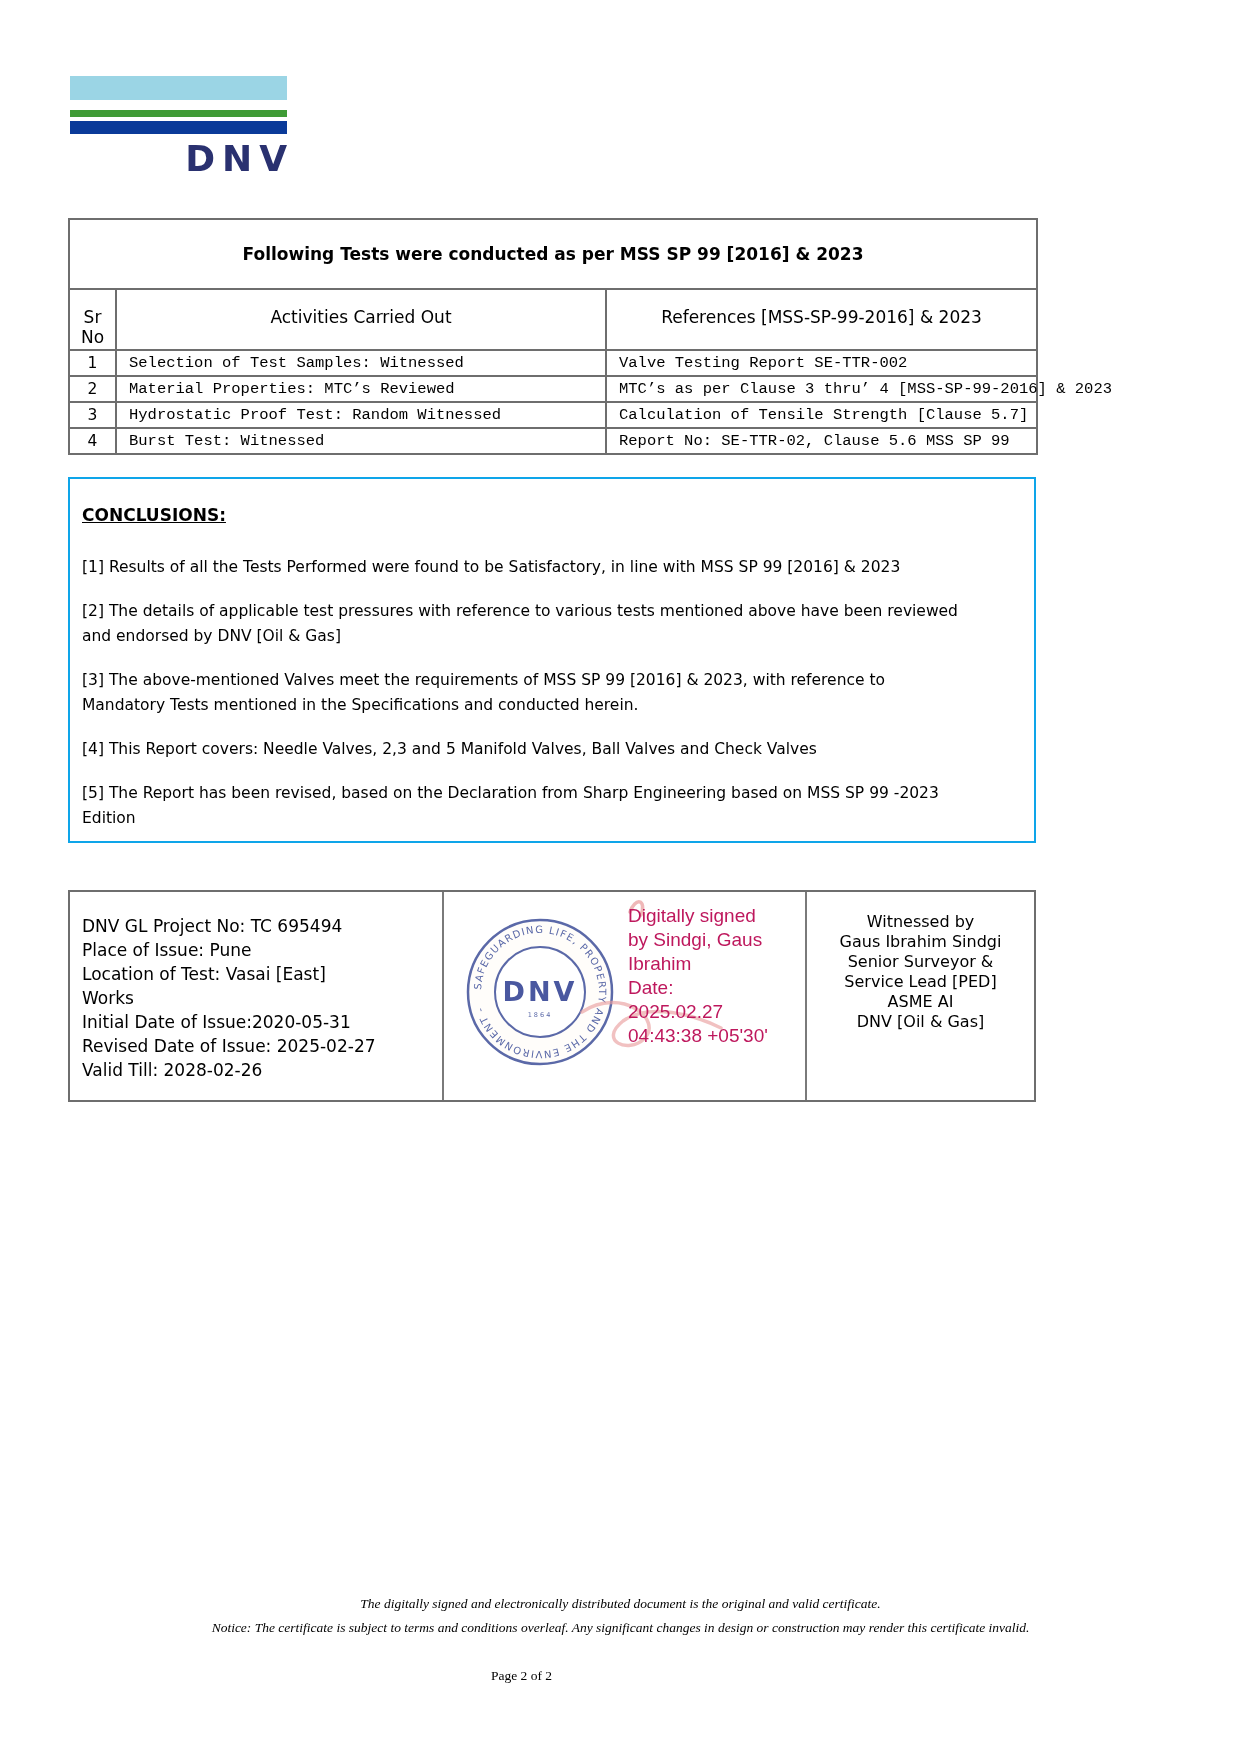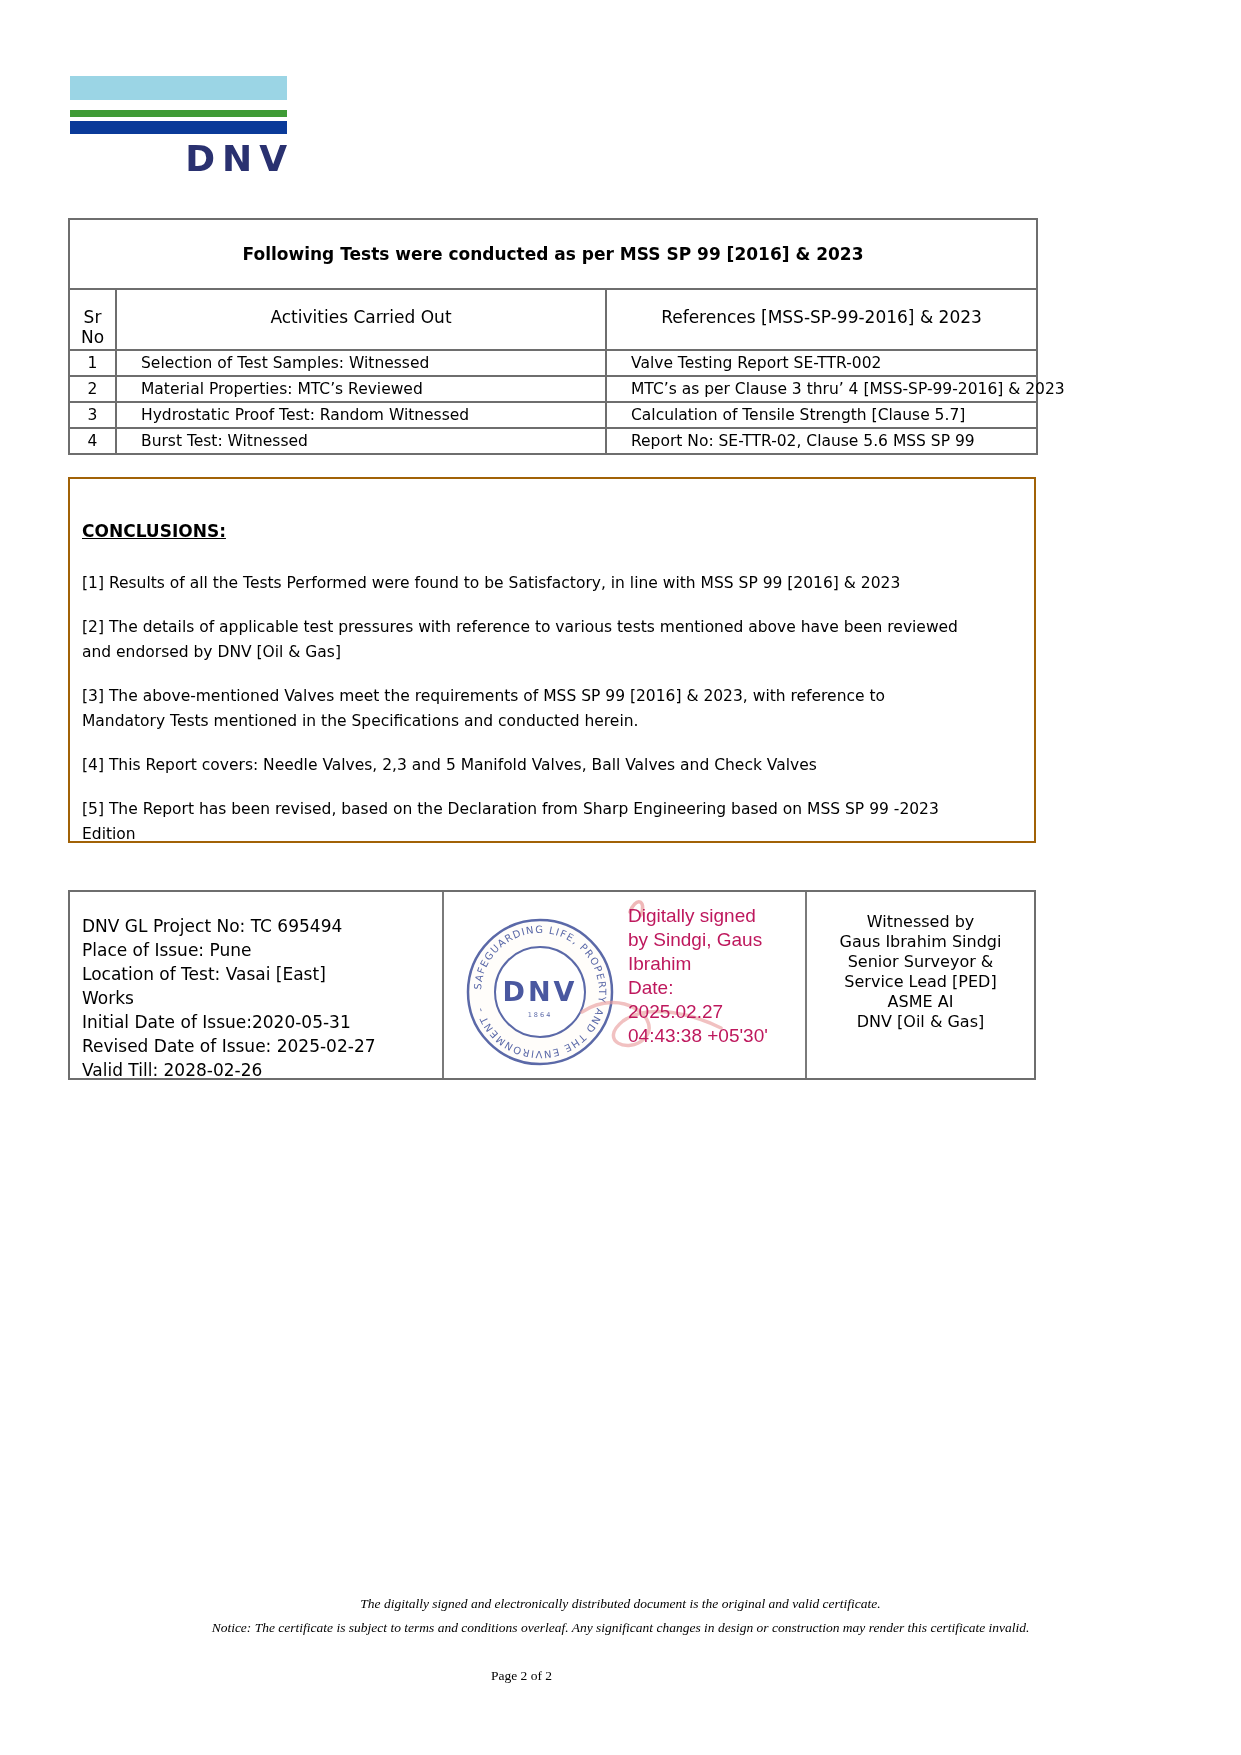--- a/index.html
+++ b/index.html
@@ -22,33 +22,33 @@
   
   table.tests { position:absolute; left:68px; top:218px; width:968px;
     border-collapse:collapse; table-layout:fixed;border-radius:15px; }
   table.tests td { border:2px solid #6e6e6e; }
   td.tbl-title { height:66px; text-align:center; vertical-align:middle;
     font-weight:bold; font-size:17px; }
   tr.hdr td { height:41px; vertical-align:top; text-align:center;
     font-size:17px; padding-top:17px; }
   tr.datarow td { height:22px; font-size:15.5px; white-space:nowrap; overflow:visible; }
   td.sr { text-align:center; }
-  td.act, td.ref { padding-left:24px; }
+  td.act, td.ref { padding-left:12px;font-family:Liberation Mono, monospace; }
   .hdr-line { line-height:20px; }
 
   
   .conclusions { position:absolute; left:68px; top:477px; width:968px; height:366px;
-    border:2px solid #a16207; box-sizing:border-box; padding:42px 14px 0 12px; }
+    border:2px solid #0ea5e9; box-sizing:border-box; padding:26px 14px 0 12px; }
   .conclusions .heading { font-size:17px; font-weight:bold; text-decoration:underline;
     margin-bottom:30px; }
   .conclusions .item { margin-bottom:19px; }
   .conclusions .cline { font-size:15.5px; line-height:25px; }
 
   
-  .issue-box { position:absolute; left:68px; top:890px; width:968px; height:190px;
+  .issue-box { position:absolute; left:68px; top:890px; width:968px; height:212px;
     border:2px solid #6e6e6e; box-sizing:border-box; display:flex; }
   .cell-left { width:374px; box-sizing:border-box; border-right:2px solid #7a7a7a;
     padding:22px 0 0 12px; }
   .cell-left .iline { font-size:17px; line-height:24px; }
   .cell-mid { width:363px; box-sizing:border-box; border-right:2px solid #7a7a7a;
     position:relative; }
   .cell-right { flex:1; text-align:center; padding-top:20px; }
   .cell-right .wline { font-size:16px; line-height:20px; }
 
   .stamp { position:absolute; left:20px; top:24px; width:152px; height:152px; }

